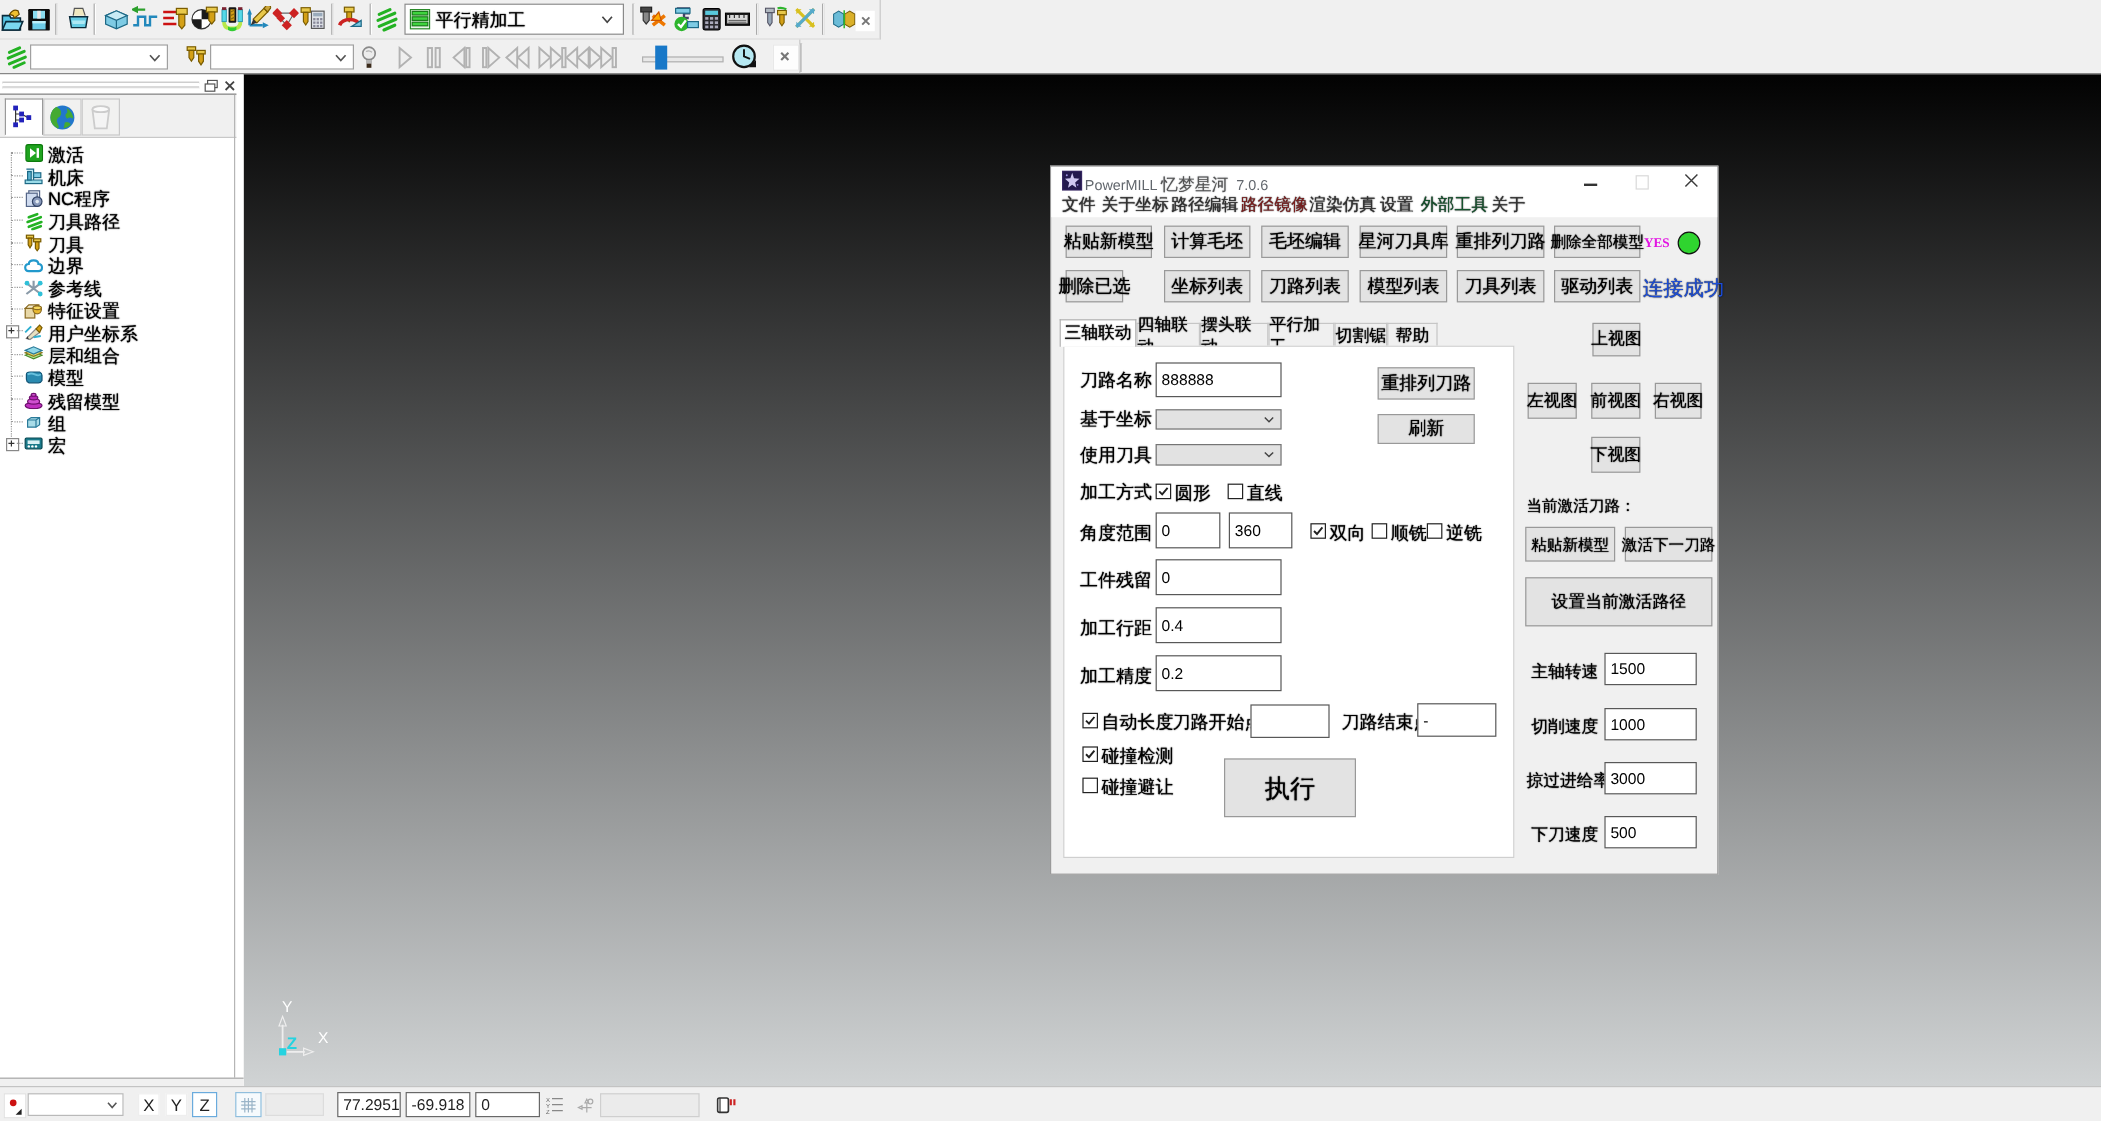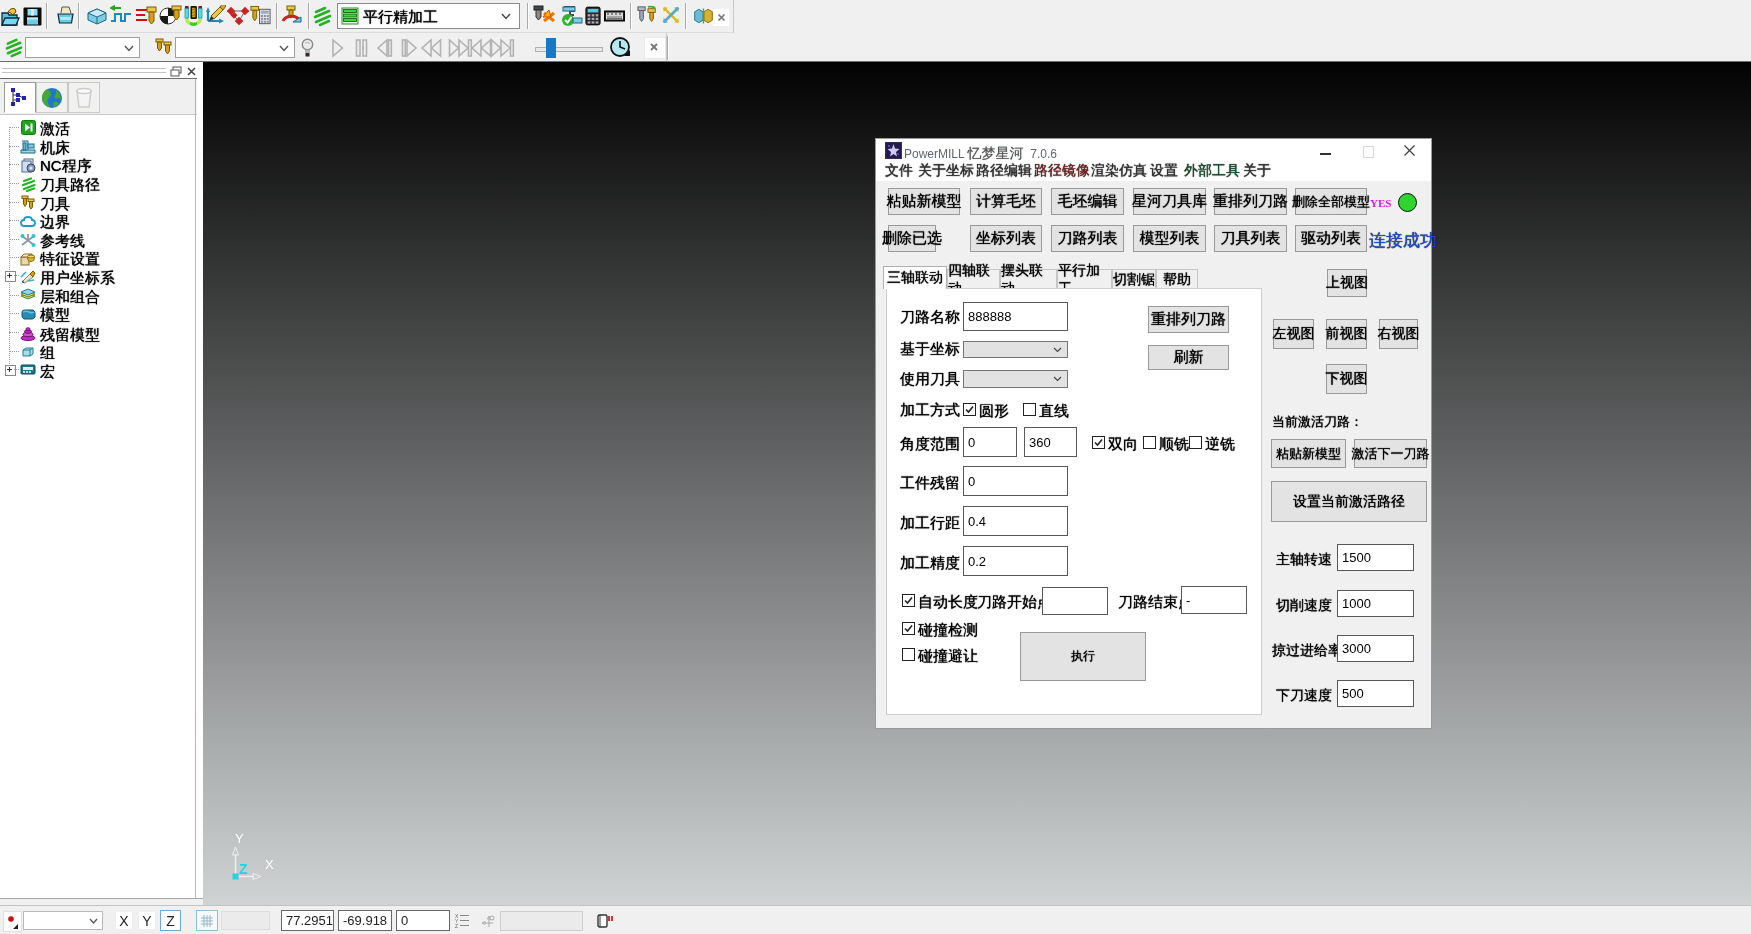--- a/index.html
+++ b/index.html
@@ -652,21 +652,21 @@
 <div class="ab lbl" style="left:242px;top:454px">刀路结束点</div>
 <div class="ab inp" style="left:305px;top:447px;width:66px;height:28px">-</div>
 <div class="ab chk" style="left:26px;top:483px">
       <svg width="11" height="11" viewBox="0 0 11 11">
         <path d="M2 5.5 L4.5 8 L9 2.5" stroke="#222" stroke-width="1.6" fill="none"></path>
       </svg>
     </div>
 <div class="ab lbl" style="left:42px;top:482px">碰撞检测</div>
 <div class="ab chk" style="left:26px;top:509px"></div>
 <div class="ab lbl" style="left:42px;top:508px">碰撞避让</div>
-<div class="ab btn" style="left:144px;top:493px;width:126px;height:49px;font-size:12px">执行</div>
+<div class="ab btn" style="left:144px;top:493px;width:110px;height:49px;font-size:21px">执行</div>
 <div class="ab btn" style="left:272px;top:167px;width:81px;height:27px">重排列刀路</div>
 <div class="ab btn" style="left:272px;top:206px;width:81px;height:25px">刷新</div>
 <div class="ab btn" style="left:451px;top:130px;width:40px;height:28px;font-size:14px">上视图</div>
 <div class="ab btn" style="left:397px;top:180px;width:41px;height:30px;font-size:14px">左视图</div>
 <div class="ab btn" style="left:450px;top:180px;width:41px;height:30px;font-size:14px">前视图</div>
 <div class="ab btn" style="left:503px;top:180px;width:39px;height:30px;font-size:14px">右视图</div>
 <div class="ab btn" style="left:450px;top:225px;width:41px;height:30px;font-size:14px">下视图</div>
 <div class="ab cjk" style="left:396px;top:274px;font-size:13px">当前激活刀路：</div>
 <div class="ab btn" style="left:395px;top:300px;width:75px;height:29px;font-size:13px">粘贴新模型</div>
 <div class="ab btn" style="left:478px;top:300px;width:73px;height:29px;font-size:13px">激活下一刀路</div>

